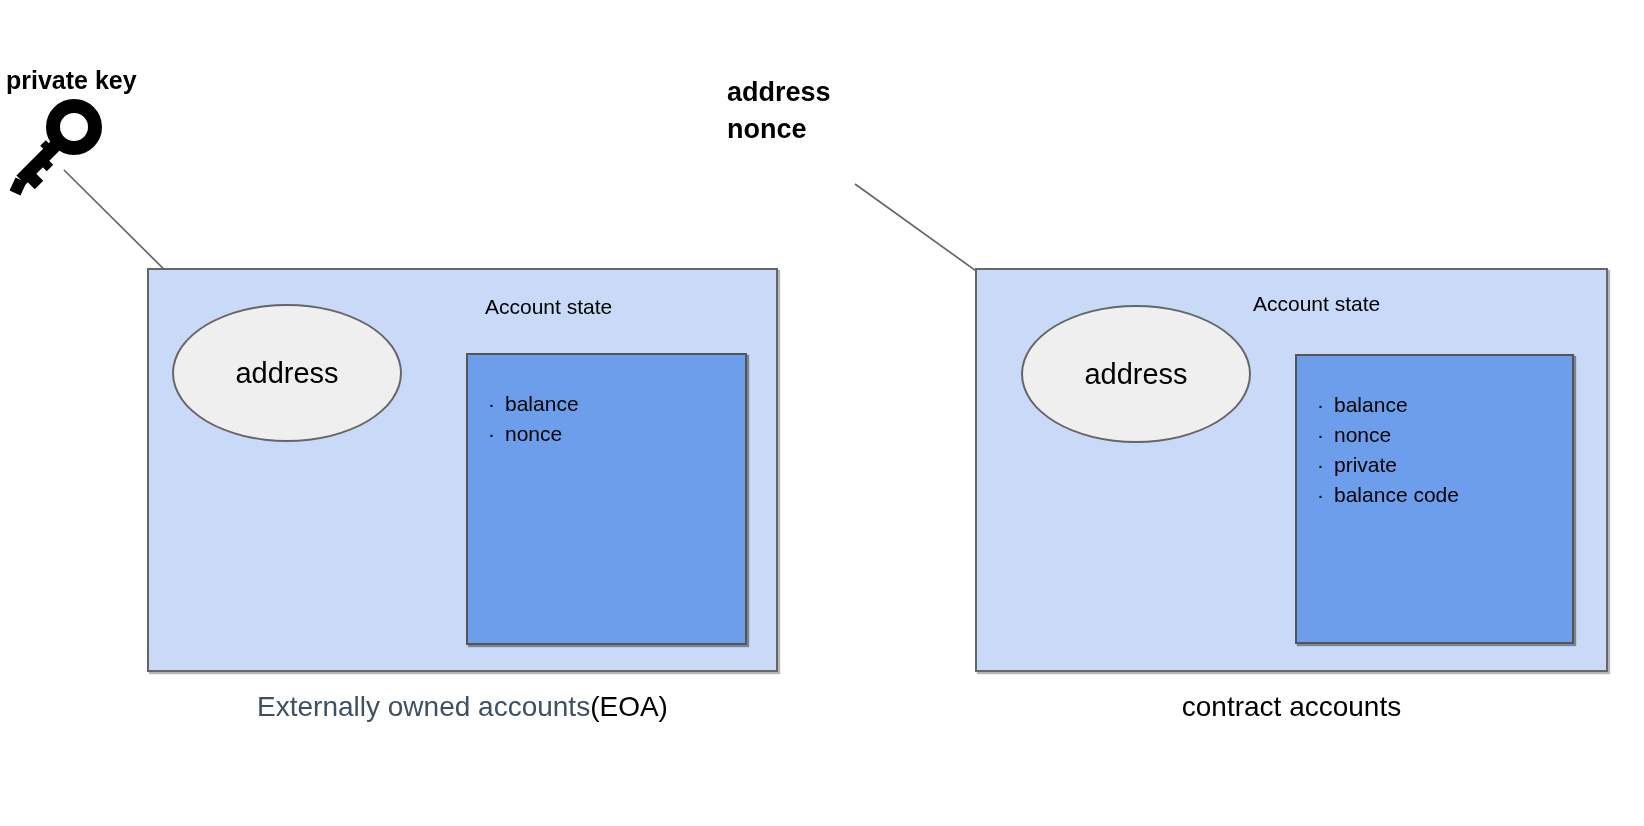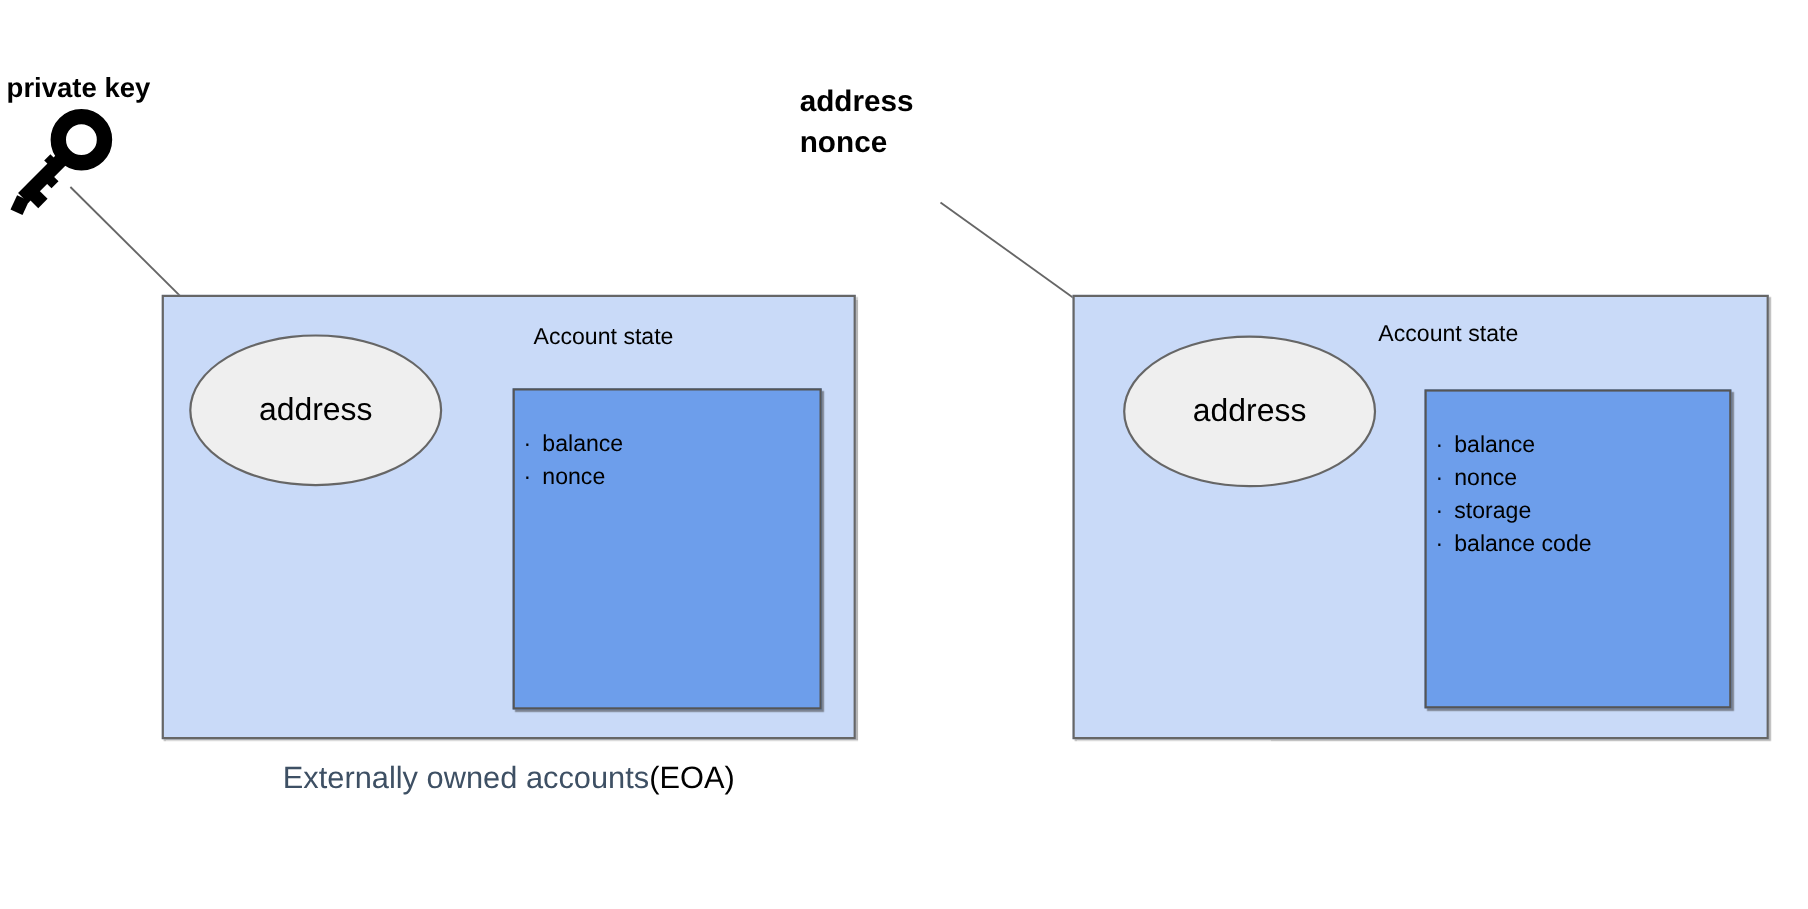--- a/index.html
+++ b/index.html
@@ -54,21 +54,21 @@
   .state-title { position:absolute; font-size:21px; color:var(--text); white-space:nowrap;text-align:center; }
   .eoa-box .state-title      { left:336px; top:25px; }
   .contract-box .state-title { left:276px; top:22px; }
 
   .inner-box {
     position:absolute;
     background:var(--inner-box-fill);
     border:2px solid #555555;
     box-shadow:2px 2px 1px rgba(60,60,60,0.55);
     box-sizing:border-box;
-    padding:34px 8px 0 8px;
+    padding:34px 8px 0 20px;
   }
   .eoa-box .inner-box      { left:317px; top:83px; width:281px; height:292px; }
   .contract-box .inner-box { left:318px; top:84px; width:279px; height:290px; }
 
   .state-item { font-size:21px; line-height:30px; color:var(--text); white-space:nowrap; }
   .state-item .dot { display:inline-block; margin-right:10px; }
 
   
   .caption { position:absolute; top:691px; text-align:center; font-size:28px; white-space:nowrap; }
   .caption-eoa      { left:147px; width:631px; }
@@ -132,25 +132,26 @@
     </div>
     <div class="state-title">Account state</div>
     <div class="inner-box">
       <div class="state-item">
         <span class="dot">·</span><span>balance</span>
       </div>
       <div class="state-item">
         <span class="dot">·</span><span>nonce</span>
       </div>
       <div class="state-item">
-        <span class="dot">·</span><span>storage</span>
+        <span class="dot">·</span><span>private</span>
       </div>
       <div class="state-item">
         <span class="dot">·</span><span>balance code</span>
       </div>
     </div>
   </div>
 
   <div class="caption caption-eoa">
     <span class="caption-accent">Externally owned accounts</span><span class="caption-suffix">(EOA)</span>
   </div>
+  <div class="caption caption-contract">contract accounts</div>
 
 </div>
 
 </body></html>

